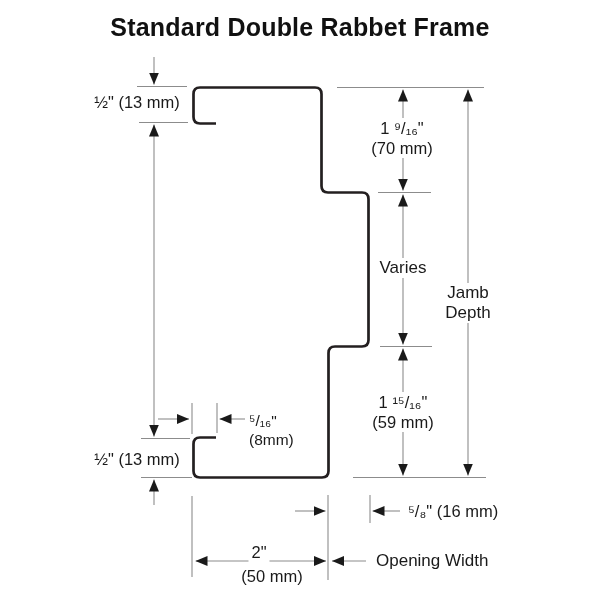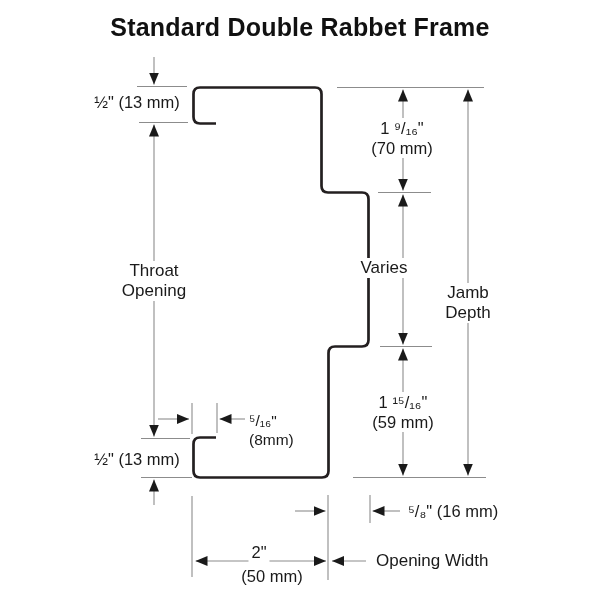--- a/index.html
+++ b/index.html
@@ -93,31 +93,27 @@
 
   <div class="title">Standard Double Rabbet Frame</div>
 
   <div class="lbl center" style="left:137px;top:102px">½" (13 mm)</div>
 
   <div class="lbl center bg" style="left:402px;top:138px">
     <div>1 ⁹/₁₆"</div>
     <div>(70 mm)</div>
   </div>
 
-  <div class="lbl center bg words" style="left:384px;top:268px">Varies</div>
+  <div class="lbl center bg words" style="left:403px;top:268px">Varies</div>
 
   <div class="lbl center bg words" style="left:468px;top:303px">
     <div>Jamb</div>
     <div>Depth</div>
   </div>
 
-  <div class="lbl center bg words" style="left:154px;top:281px">
-    <div>Throat</div>
-    <div>Opening</div>
-  </div>
 
   <div class="lbl center bg" style="left:403px;top:412px">
     <div>1 ¹⁵/₁₆"</div>
     <div>(59 mm)</div>
   </div>
 
   <div class="lbl vcenter small" style="left:249px;top:430px">
     <div>⁵/₁₆"</div>
     <div>(8mm)</div>
   </div>

